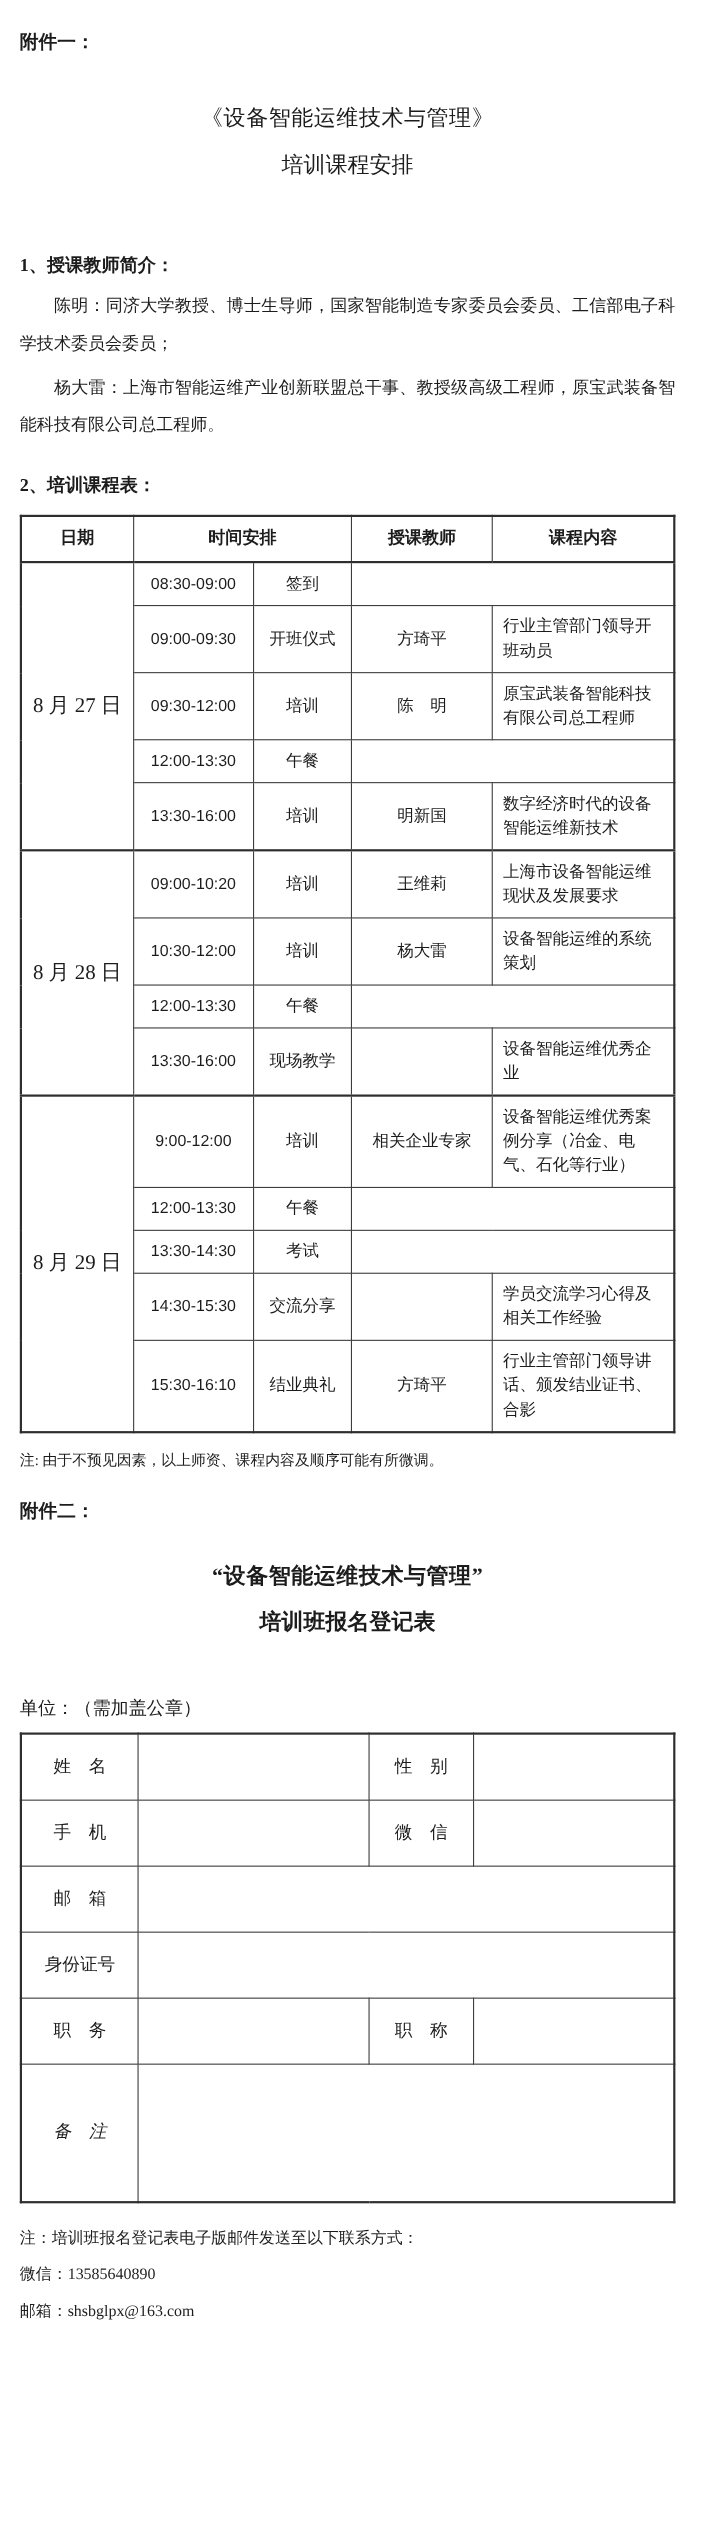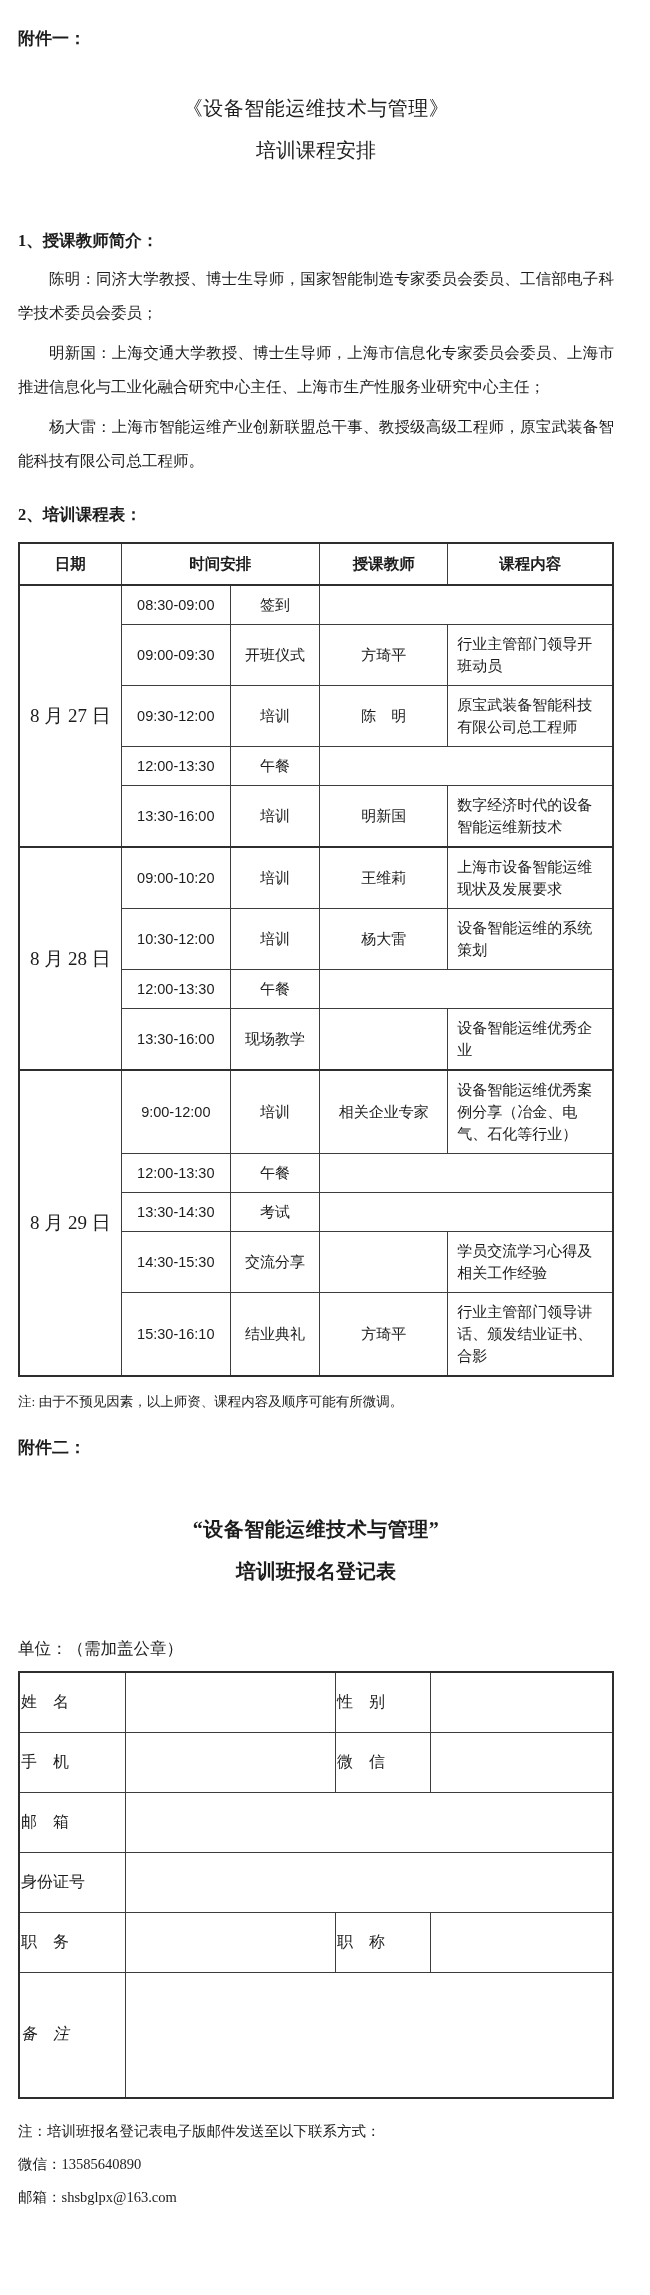--- a/index.html
+++ b/index.html
@@ -90,62 +90,61 @@
     text-align: left;
     padding: 8px 6px 8px 9px;
   }
   .schedule tr.day-start td { border-top: 2px solid #2e2e2e; }
   .note1 {
     font-size: 13.5px;
     line-height: 22px;
     margin-top: 14px;
   }
   .attach-label.attach2 { margin-top: 22px; }
-  .t2 { margin-top: 54px; }
+  .t2 { margin-top: 32px; }
   .unit-line {
     font-size: 16.5px;
     line-height: 28px;
     margin-top: 50px;
   }
   table.regform {
     width: 100%;
     border-collapse: collapse;
     table-layout: fixed;
     margin-top: 8px;
     border: 2px solid #2e2e2e;
   }
   .regform td {
     border: 1px solid #3d3d3d;
     vertical-align: middle;
     font-size: 16px;
   }
   .regform tr { height: 60px; }
   .regform tr.tall { height: 126px; font-style: italic; }
-  .regform .label-cell { text-align: left; }
+  .regform .label-cell { text-align: center; }
   .notes2 {
     margin-top: 16px;
     font-size: 14.5px;
     line-height: 33px;
   }
 </style>
 </head>
 <body>
 
 <div class="page">
 
   <div class="attach-label">附件一：</div>
 
   <div class="doc-title t1">《设备智能运维技术与管理》</div>
   <div class="doc-subtitle t1sub">培训课程安排</div>
 
   <div class="sec-heading">1、授课教师简介：</div>
 
   <div class="bios" id="teacher-bios">
       <p class="bio"><span class="t-name">陈明：</span>同济大学教授、博士生导师，国家智能制造专家委员会委员、工信部电子科学技术委员会委员；</p>
-      <p class="bio"><span class="t-name">明新国：</span>上海交通大学教授、博士生导师，上海市信息化专家委员会委员、上海市推进信息化与工业化融合研究中心主任、上海市生产性服务业研究中心主任；</p>
       <p class="bio"><span class="t-name">杨大雷：</span>上海市智能运维产业创新联盟总干事、教授级高级工程师，原宝武装备智能科技有限公司总工程师。</p>
     </div>
 
   <div class="sec-heading sec2">2、培训课程表：</div>
 
   <table class="schedule">
     <colgroup>
       <col style="width:17.2%">
         <col style="width:18.4%">
         <col style="width:15%">

